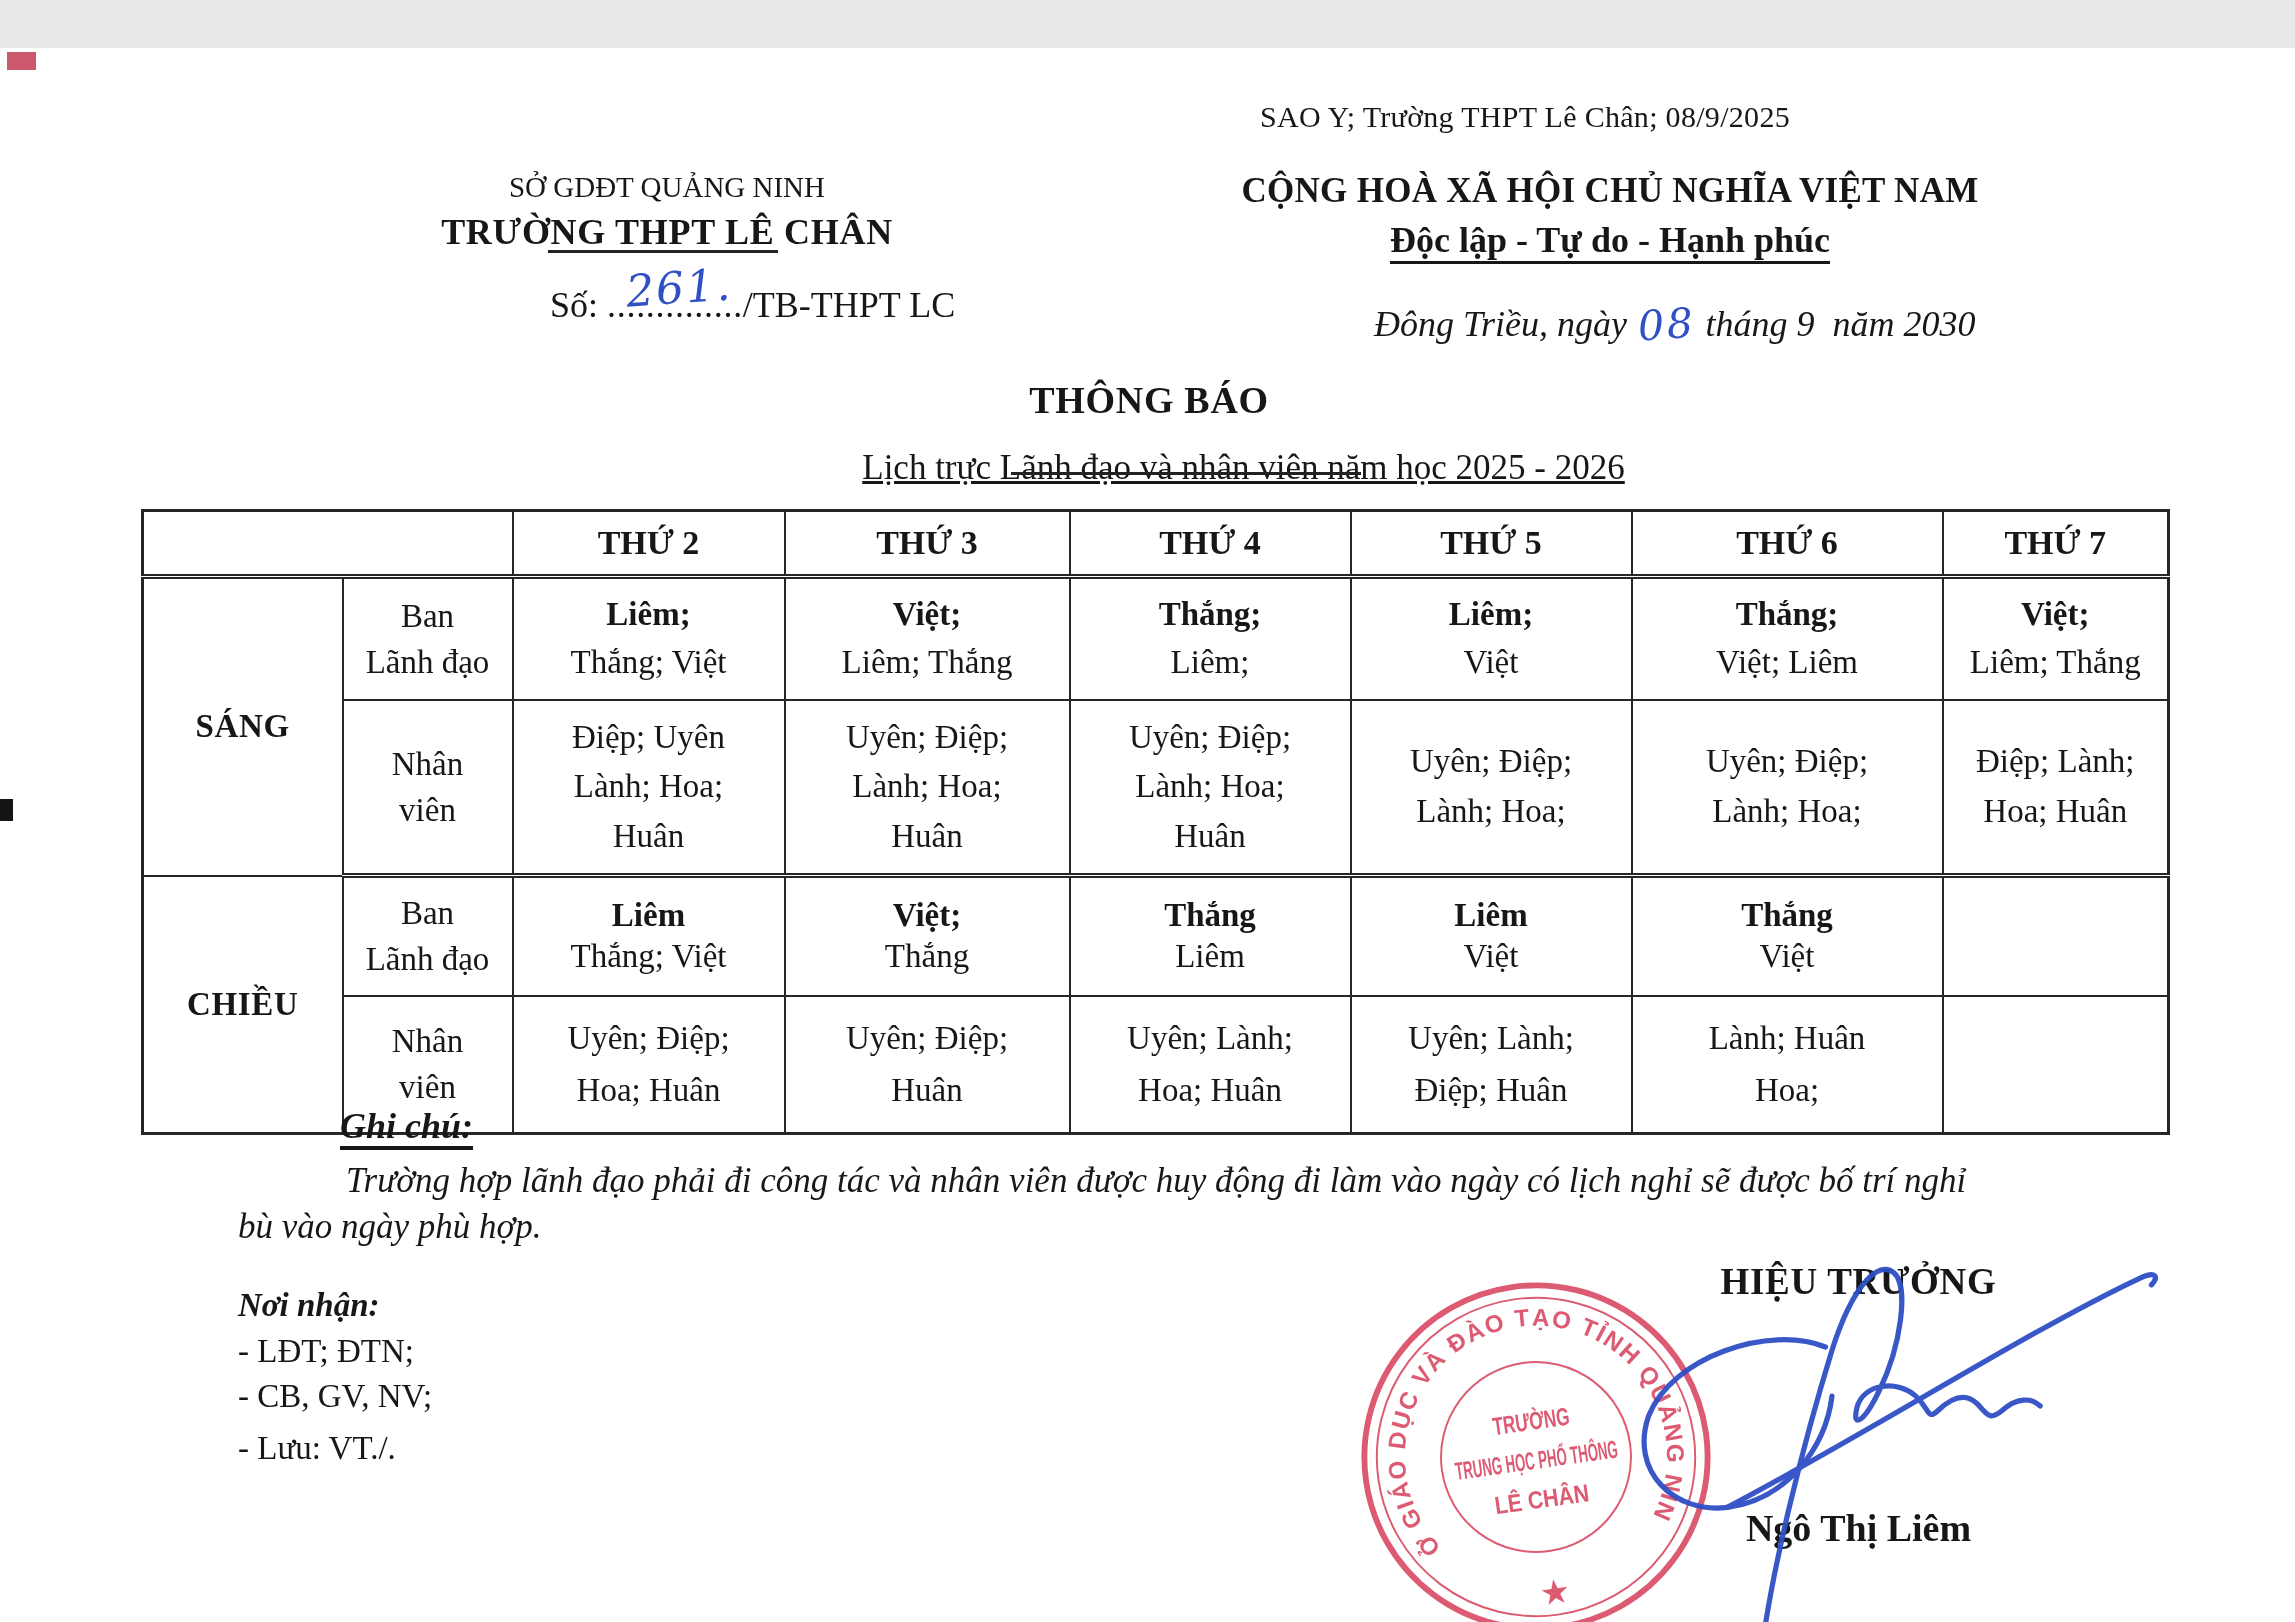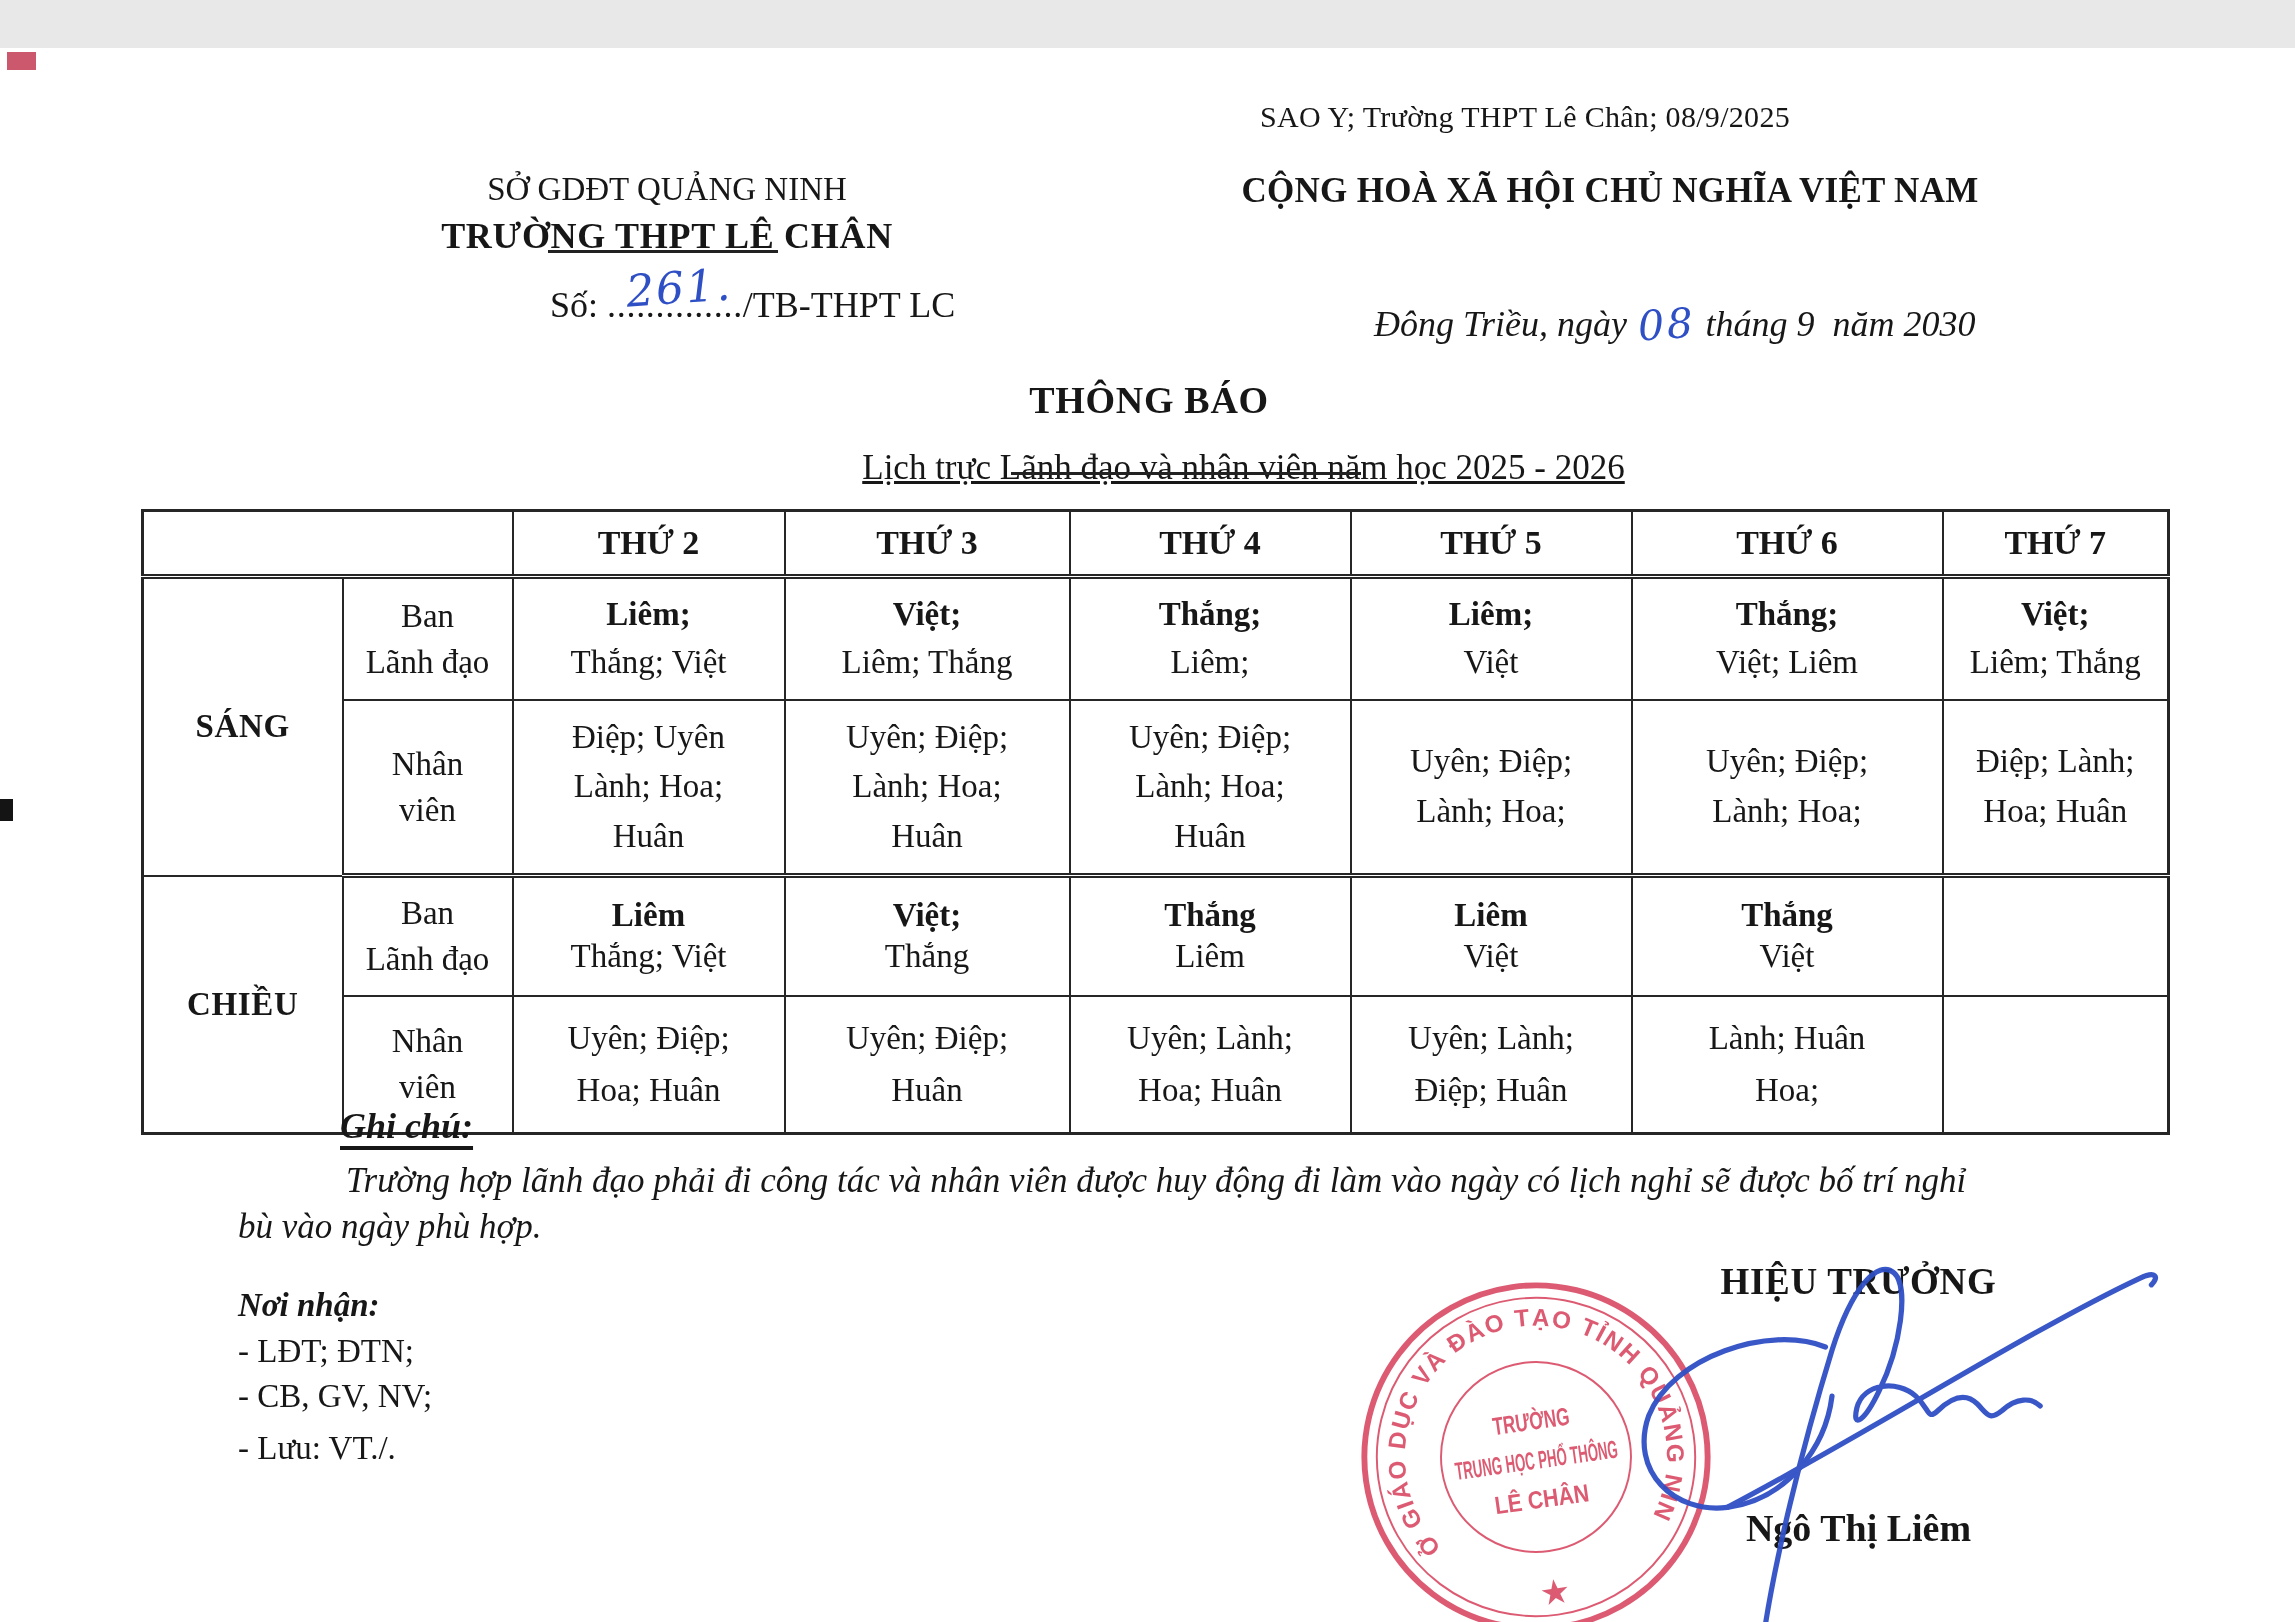--- a/index.html
+++ b/index.html
@@ -5,21 +5,21 @@
   html,body{margin:0;padding:0;background:#e8e8e8;}
   .page{position:relative;width:2295px;height:1623px;background:#ffffff;overflow:hidden;
         font-family:"Liberation Serif","DejaVu Serif",serif;color:#171717;margin-top:48px;}
   .abs{position:absolute;}
 
   
   .sao-y{left:1260px;top:52px;font-size:30px;letter-spacing:0.3px;}
 
   
   .hl{left:412px;top:123px;width:510px;text-align:center;}
-  .hl .agency{font-size:33px;}
+  .hl .agency{font-size:29px;}
   .hl .school{font-size:36px;font-weight:bold;margin-top:6.5px;letter-spacing:0.7px;}
   .ul-school{left:548px;top:202px;width:230px;height:3.3px;background:#222;}
   .so-line{left:550px;top:236px;font-size:36px;}
   .so-line .dots-wrap{position:relative;display:inline-block;letter-spacing:0.7px;}
   .hand{color:#2f4fc5;font-style:italic;font-family:"DejaVu Serif",serif;}
   .hand-261{position:absolute;left:3.9px;top:-22px;width:100%;text-align:center;
             font-size:44px;transform:rotate(-4deg);letter-spacing:2px;}
   .hr-block{left:1224px;top:123px;width:772px;text-align:center;}
   .hr-block .country{font-size:35px;font-weight:bold;letter-spacing:0.3px;}
   .hr-block .motto{font-size:36px;font-weight:bold;margin-top:7.9px;
@@ -92,20 +92,21 @@
     <div class="school">TRƯỜNG THPT LÊ CHÂN</div>
   </div>
   <div class="abs ul-school"></div>
   <div class="abs so-line">
     <span>Số:</span>
     <span class="dots-wrap"><span>..............</span><span class="hand hand-261">261.</span></span><span>/TB-THPT LC</span>
   </div>
 
   <div class="abs hr-block">
     <div class="country">CỘNG HOÀ XÃ HỘI CHỦ NGHĨA VIỆT NAM</div>
+    <div class="motto">Độc lập - Tự do - Hạnh phúc</div>
   </div>
   <div class="abs date-line"><span>Đông Triều, ngày</span><span class="hand hand-08">08</span><span>tháng 9  năm 2030</span></div>
 
   <div class="abs title-main">THÔNG BÁO</div>
   <div class="abs title-sub">Lịch trực Lãnh đạo và nhân viên năm học 2025 - 2026</div>
   <div class="abs ul-sub"></div>
 
   <table class="duty">
     <colgroup>
       <col style="width:200px">

